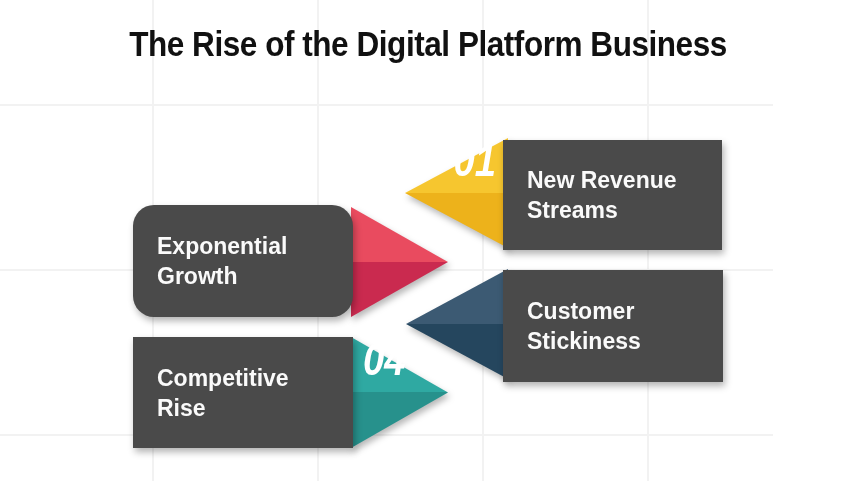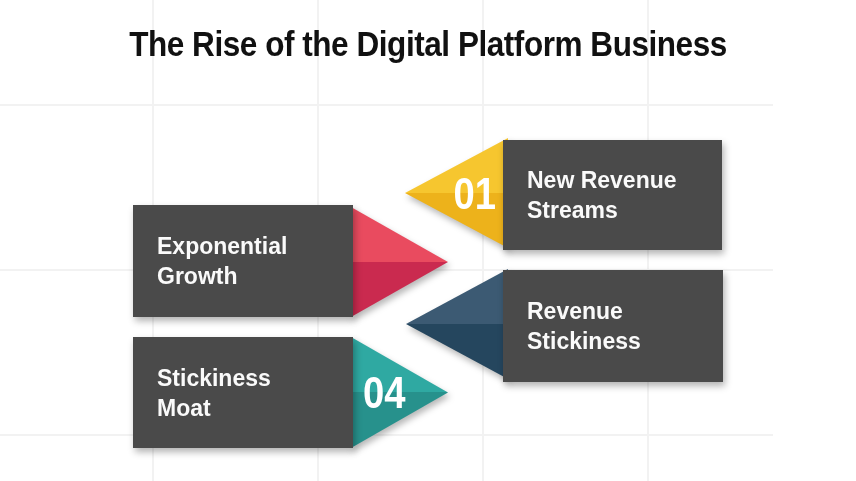--- a/index.html
+++ b/index.html
@@ -29,41 +29,42 @@
     background:var(--box,#4a4a4a);
     box-shadow:2px 4px 7px rgba(0,0,0,0.30);
     display:flex;align-items:center;
     padding-left:24px;padding-right:26px;box-sizing:border-box;
   }
   .box-label{
     color:#fafafa;font-size:23px;font-weight:bold;line-height:30px;
   }
   .b1{left:503px;top:140px;width:219px;height:110px;}
   .b2{left:503px;top:270px;width:220px;height:112px;}
-  .b3{left:133px;top:205px;width:220px;height:112px;}
+  .b3{left:133px;top:205px;width:220px;height:112px;border-radius:21px;}
   .b4{left:133px;top:337px;width:220px;height:111px;}
   
   .tri-wrap{
     position:absolute;z-index:1;
     filter:drop-shadow(2px 4px 3px rgba(0,0,0,0.28));
   }
   .tri{
     width:100%;height:100%;
     background:linear-gradient(to bottom,var(--c1) 0%,var(--c1) 50%,var(--c2) 50%,var(--c2) 100%);
   }
   .tri.left{clip-path:polygon(100% 0,0 50%,100% 100%);}
   .tri.right{clip-path:polygon(0 0,100% 50%,0 100%);}
   .t1{left:405px;top:138px;width:103px;height:110px;}
   .t2{left:406px;top:269px;width:102px;height:110px;}
   .t3{left:351px;top:207px;width:97px;height:110px;}
   .t4{left:351px;top:337px;width:97px;height:111px;}
   
   .numbox{
-    position:absolute;z-index:3;display:flex;align-items:center;
+    position:absolute;z-index:3;display:flex;align-items:flex-start;
     pointer-events:none;
+    font-style:italic;
   }
   .numbox.n-right{justify-content:flex-end;padding-right:12px;}
   .numbox.n-left{justify-content:flex-start;padding-left:12px;}
   .numbox{box-sizing:border-box;}
   .num{
     color:#ffffff;font-size:45px;font-weight:bold;line-height:1;
   }
   .n-right .num{transform:scaleX(0.85);transform-origin:right center;}
   .n-left .num{transform:scaleX(0.85);transform-origin:left center;}
   .nb1{left:405px;top:138px;width:103px;height:110px;}
@@ -85,32 +86,32 @@
     <span class="num">01</span>
   </div>
   <div class="box b1" style="--box: #4a4a4a;">
     <div class="box-label">New Revenue Streams</div>
   </div>
 
   <div class="tri-wrap t2">
     <div class="tri left" style="--c1: #3c5a73; --c2: #25465e;"></div>
   </div>
   <div class="box b2" style="--box: #4a4a4a;">
-    <div class="box-label">Revenue Stickiness</div>
+    <div class="box-label">Customer Stickiness</div>
   </div>
 
   <div class="box b3" style="--box: #4a4a4a;">
     <div class="box-label">Exponential Growth</div>
   </div>
   <div class="tri-wrap t3">
     <div class="tri right" style="--c1: #e94b5f; --c2: #ca2a4f;"></div>
   </div>
 
   <div class="box b4" style="--box: #4a4a4a;">
-    <div class="box-label">Stickiness Moat</div>
+    <div class="box-label">Competitive Rise</div>
   </div>
   <div class="tri-wrap t4">
     <div class="tri right" style="--c1: #2fa9a2; --c2: #27918c;"></div>
   </div>
   <div class="numbox n-left nb4">
     <span class="num">04</span>
   </div>
 
 </div>
 

